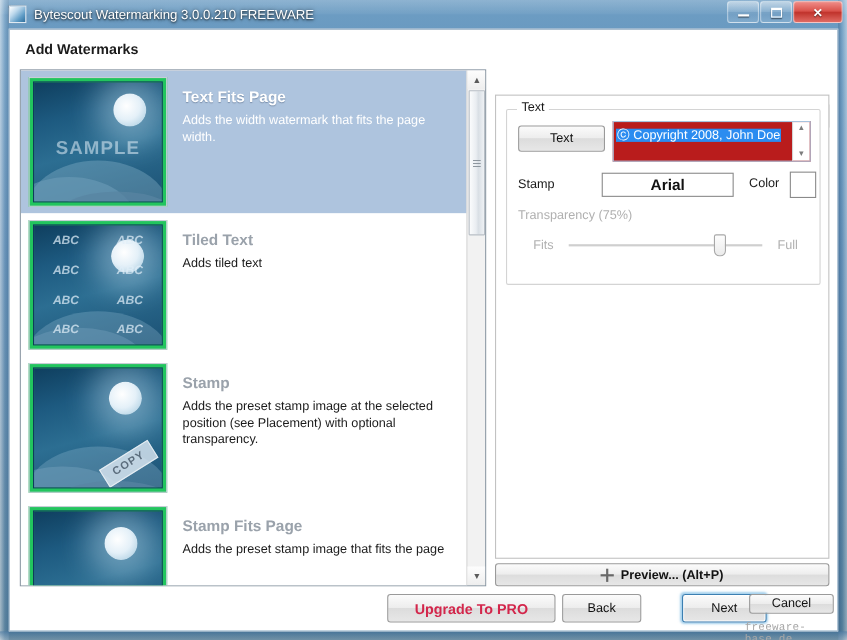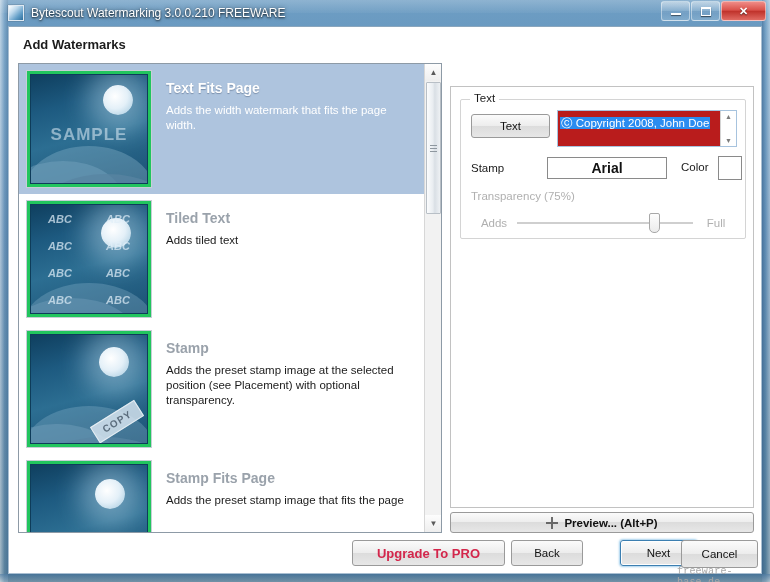--- a/index.html
+++ b/index.html
@@ -190,21 +190,21 @@
     text-shadow: 0 1px 1px rgba(0,0,0,.25);
     margin-top: 32px;
   }
   .opt-body {
     position:absolute; top: 23px; left: 0;
     width: 304px; height: 422px;
     background: #ffffff; border: 1px solid #c2c2c2;
   }
   .groupbox {
     position: absolute; left: 9px; top: 12px;
-    width: 286px; height: 140px;
+    width: 286px; height: 160px;
     border: 1px solid #d4d4d4;
     border-radius: 2px;
     text-decoration: underline;
   }
   .group-legend {
     position: absolute; left: 9px; top: -8px;
     background: #ffffff; padding: 0 4px;
     font-size: 11.5px; color: #1a1a1a;
   }
   .row { position: absolute; display: flex; align-items: center; }
@@ -284,21 +284,21 @@
     width: 153px; height: 26px;
     color: #d3264b; font-weight: bold; font-size: 13px;
   }
   .btn-back { position: absolute; left: 502px; top: 0; width: 72px; height: 26px; }
   .btn-next {
     position: absolute; left: 580px; top: 0; width: 77px; height: 26px;
     border: 1px solid #3c7fb1;
     box-shadow: inset 0 0 0 1px rgba(255,255,255,.9), 0 0 2px 1px rgba(90,170,220,.55);
     margin-left: 31px;
   }
-  .btn-cancel { position: absolute; left: 672px; top: 0; width: 77px; height: 28px; }
+  .btn-cancel { position: absolute; left: 672px; top: 0; width: 77px; height: 18px; }
   .fw-mark {
     position: absolute; left: 668px; top: 26px;
     font-size: 10px; color: #a8a8a8;
     font-family: "Liberation Mono", monospace;
     letter-spacing: .2px;
   }
 
   .move-icon { position: relative; width: 12px; height: 12px; display:inline-block; opacity:.8; }
   .move-icon:before, .move-icon:after {
     content: ""; position: absolute; background: #4b4b4b;
@@ -438,21 +438,21 @@
             </div>
           </div>
 
           <div class="lbl" style="position:absolute;left:10px;top:62px;">Stamp</div>
           <div class="font-box">Arial</div>
           <div class="lbl color-lbl">Color</div>
           <div class="color-swatch" style="background: rgb(255, 255, 255);"></div>
 
           <div class="transp-lbl">Transparency (75%)</div>
           <div class="slider-row">
-            <div class="slider-end">Adds</div>
+            <div class="slider-end">Fits</div>
             <div class="track">
               <div class="thumb" style="left: 75%;"></div>
             </div>
             <div class="slider-end">Full</div>
           </div>
         </div>
 
       </div>
 
       <div class="btn preview-btn">

